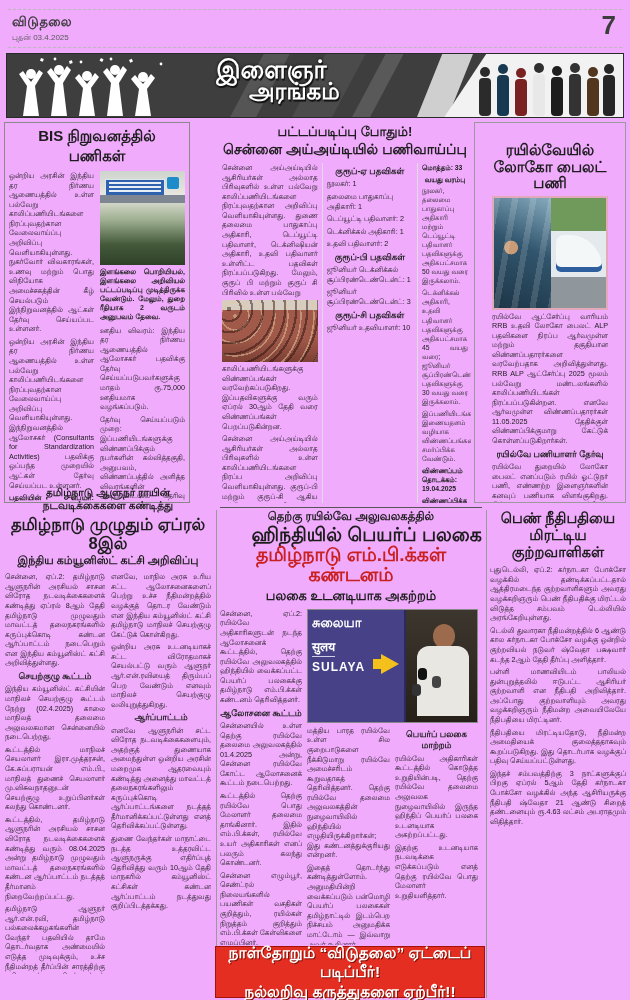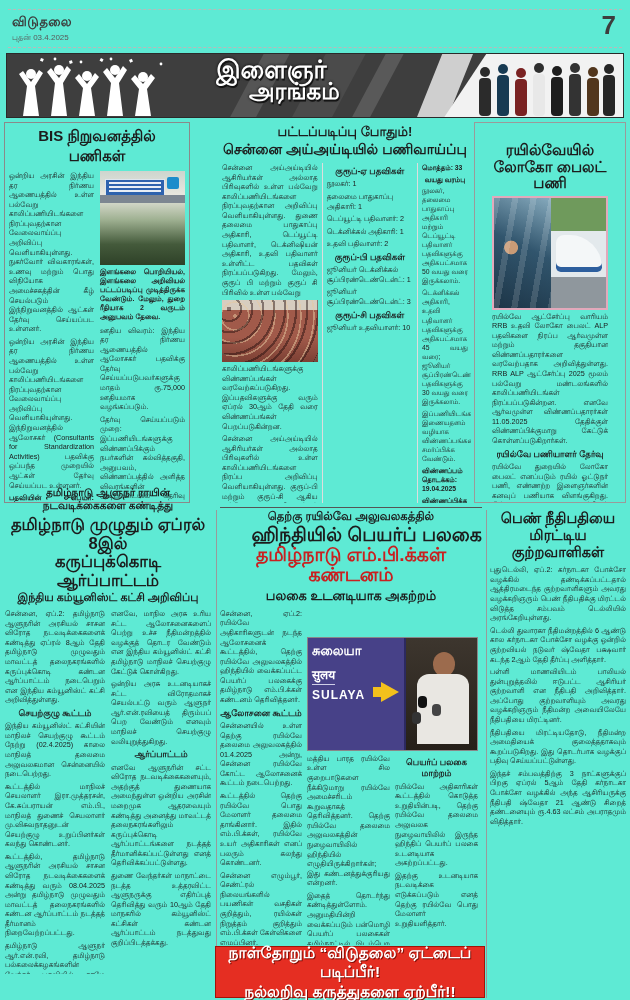--- a/index.html
+++ b/index.html
@@ -1,16 +1,16 @@
 <!DOCTYPE html>
 <html><head>
 <meta charset="utf-8">
 <style>
   html,body{margin:0;padding:0;background:#e9e9e9;}
-  .page{position:relative;width:630px;height:1000px;background:#5eead4;margin:0 auto;overflow:hidden;
+  .page{position:relative;width:630px;height:1000px;background:#f0abfc;margin:0 auto;overflow:hidden;
         font-family:"Liberation Sans","DejaVu Sans",sans-serif;color:#1c1c1c;}
   .rule{position:absolute;left:8px;width:614px;border-top:1px dashed #b9b9b9;}
   
   .mast{position:absolute;left:12px;top:14px;}
   .paper-name{font-size:13px;font-weight:bold;color:#3c3c3c;letter-spacing:.5px;}
   .issue-date{font-size:8px;color:#5a5a5a;margin-top:2px;}
   .pagenum{position:absolute;right:14px;top:10px;font-size:26px;font-weight:bold;color:#3d3d3d;}
   
   .banner{position:absolute;left:6px;top:53px;width:616px;height:63px;background:#3e3e3e;overflow:hidden;border:1px solid #2a2a2a;}
   .banner .stripe{position:absolute;top:-10px;height:90px;width:26px;background:#5b5b5b;transform:skewX(-28deg);}
@@ -54,21 +54,21 @@
      repeating-radial-gradient(circle at 7px 9px,rgba(30,10,10,.45) 0 2.2px,transparent 2.2px 11px),
      repeating-radial-gradient(circle at 13px 16px,rgba(230,200,160,.5) 0 1.6px,transparent 1.6px 13px),
      linear-gradient(180deg,#d7cdc0 0 16%,#a15a4a 16% 60%,#7c4034 100%);}
   .rail-photo{height:110px;border:2px solid #e2a9bb;display:flex;}
   .rail-photo .cab{flex:1.05;background:
      repeating-linear-gradient(100deg,rgba(255,255,255,.14) 0 6px,transparent 6px 18px),
      radial-gradient(circle at 30% 45%,#c99b76 0 9%,transparent 10%),
      linear-gradient(205deg,#86aabd 0%,#31556d 45%,#1d3547 100%);}
   .rail-photo .train{flex:1;position:relative;background:linear-gradient(180deg,#6f9a5c 0 30%,#e3e9ec 30% 72%,#8f979d 72% 100%);}
   .rail-photo .train:before{content:"";position:absolute;left:8%;top:34%;width:84%;height:34%;background:#f4f7f8;border-radius:10px 40px 6px 6px;box-shadow:inset 0 -5px 0 #2d5f9e;}
-  .sulaya{height:112px;display:flex;border:1px solid #888;margin-top:28px;}
+  .sulaya{height:112px;display:flex;border:1px solid #888;}
   .sulaya .signpane{width:58%;background:#474188;position:relative;padding:5px 4px;box-sizing:border-box;border-right:2px solid #2c2960;}
   .sign-ta{color:#fff;font-weight:bold;font-size:13px;}
   .sign-hi{color:#fff;font-weight:bold;font-size:12px;margin-top:6px;border-bottom:1px solid #cfcfe8;display:inline-block;padding-bottom:1px;}
   .sign-en{color:#fff;font-weight:bold;font-size:12px;letter-spacing:1px;margin-top:3px;}
   .arrow{position:absolute;right:5px;top:44px;width:0;height:0;border-top:10px solid transparent;border-bottom:10px solid transparent;border-left:18px solid #f3c01c;}
   .arrow:before{content:"";position:absolute;left:-26px;top:-5px;width:10px;height:10px;background:#f3c01c;}
   .interview{flex:1;position:relative;background:linear-gradient(180deg,#3d362e 0%,#262019 100%);}
   .interview .head{position:absolute;right:22px;top:14px;width:22px;height:24px;border-radius:50% 50% 46% 46%;background:#9c6b4d;}
   .interview .shirt{position:absolute;right:8px;top:36px;width:52px;height:70px;border-radius:12px 12px 0 0;background:#e9e7e2;}
   .interview .mic1,.interview .mic2,.interview .mic3{position:absolute;width:9px;height:12px;border-radius:4px;background:#111;}
@@ -249,21 +249,20 @@
   <div class="vline" style="left:216px;top:510px;height:488px"></div>
   <div class="vline" style="left:486px;top:510px;height:488px"></div>
 
   <section class="art flag">
     <div class="kick">
       <span>தமிழ்நாடு ஆளுநர் ராயின்</span><br>
       <span>நடவடிக்கைகளை கண்டித்து</span>
     </div>
     <div class="flag-head">
       <span>தமிழ்நாடு முழுதும் ஏப்ரல் 8இல்</span><br>
-      <span>கருப்புக்கொடி ஆர்ப்பாட்டம்</span>
     </div>
     <div class="flag-sub">இந்திய கம்யூனிஸ்ட் கட்சி அறிவிப்பு</div>
     <div class="cols2">
       <div>
           <p class="para">சென்னை, ஏப்.2: தமிழ்நாடு ஆளுநரின் அரசியல் சாசன விரோத நடவடிக்கைகளைக் கண்டித்து ஏப்ரல் 8ஆம் தேதி தமிழ்நாடு முழுவதும் மாவட்டத் தலைநகரங்களில் கருப்புக்கொடி கண்டன ஆர்ப்பாட்டம் நடைபெறும் என இந்திய கம்யூனிஸ்ட் கட்சி அறிவித்துள்ளது.</p>
           <p class="para sub">செயற்குழு கூட்டம்</p>
           <p class="para">இந்திய கம்யூனிஸ்ட் கட்சியின் மாநிலச் செயற்குழு கூட்டம் நேற்று (02.4.2025) காலை மாநிலத் தலைமை அலுவலகமான சென்னையில் நடைபெற்றது.</p>
           <p class="para">கூட்டத்தில் மாநிலச் செயலாளர் இரா.முத்தரசன், கே.சுப்பராயன் எம்.பி., மாநிலத் துணைச் செயலாளர் மு.விசுவநாதனுடன் செயற்குழு உறுப்பினர்கள் கலந்து கொண்டனர்.</p>
           <p class="para">கூட்டத்தில், தமிழ்நாடு ஆளுநரின் அரசியல் சாசன விரோத நடவடிக்கைகளைக் கண்டித்து வரும் 08.04.2025 அன்று தமிழ்நாடு முழுவதும் மாவட்டத் தலைநகரங்களில் கண்டன ஆர்ப்பாட்டம் நடத்தத் தீர்மானம் நிறைவேற்றப்பட்டது.</p>
           <p class="para">தமிழ்நாடு ஆளுநர் ஆர்.என்.ரவி, தமிழ்நாடு பல்கலைக்கழகங்களின் வேந்தர் பதவியில் தாமே தொடர்வதாக அண்மையில் எடுத்த முடிவுக்கும், உச்ச நீதிமன்றத் தீர்ப்பின் சாரத்திற்கு எதிராகவும் விமர்சனங்கள் குவிந்து வருகின்றன.</p>

